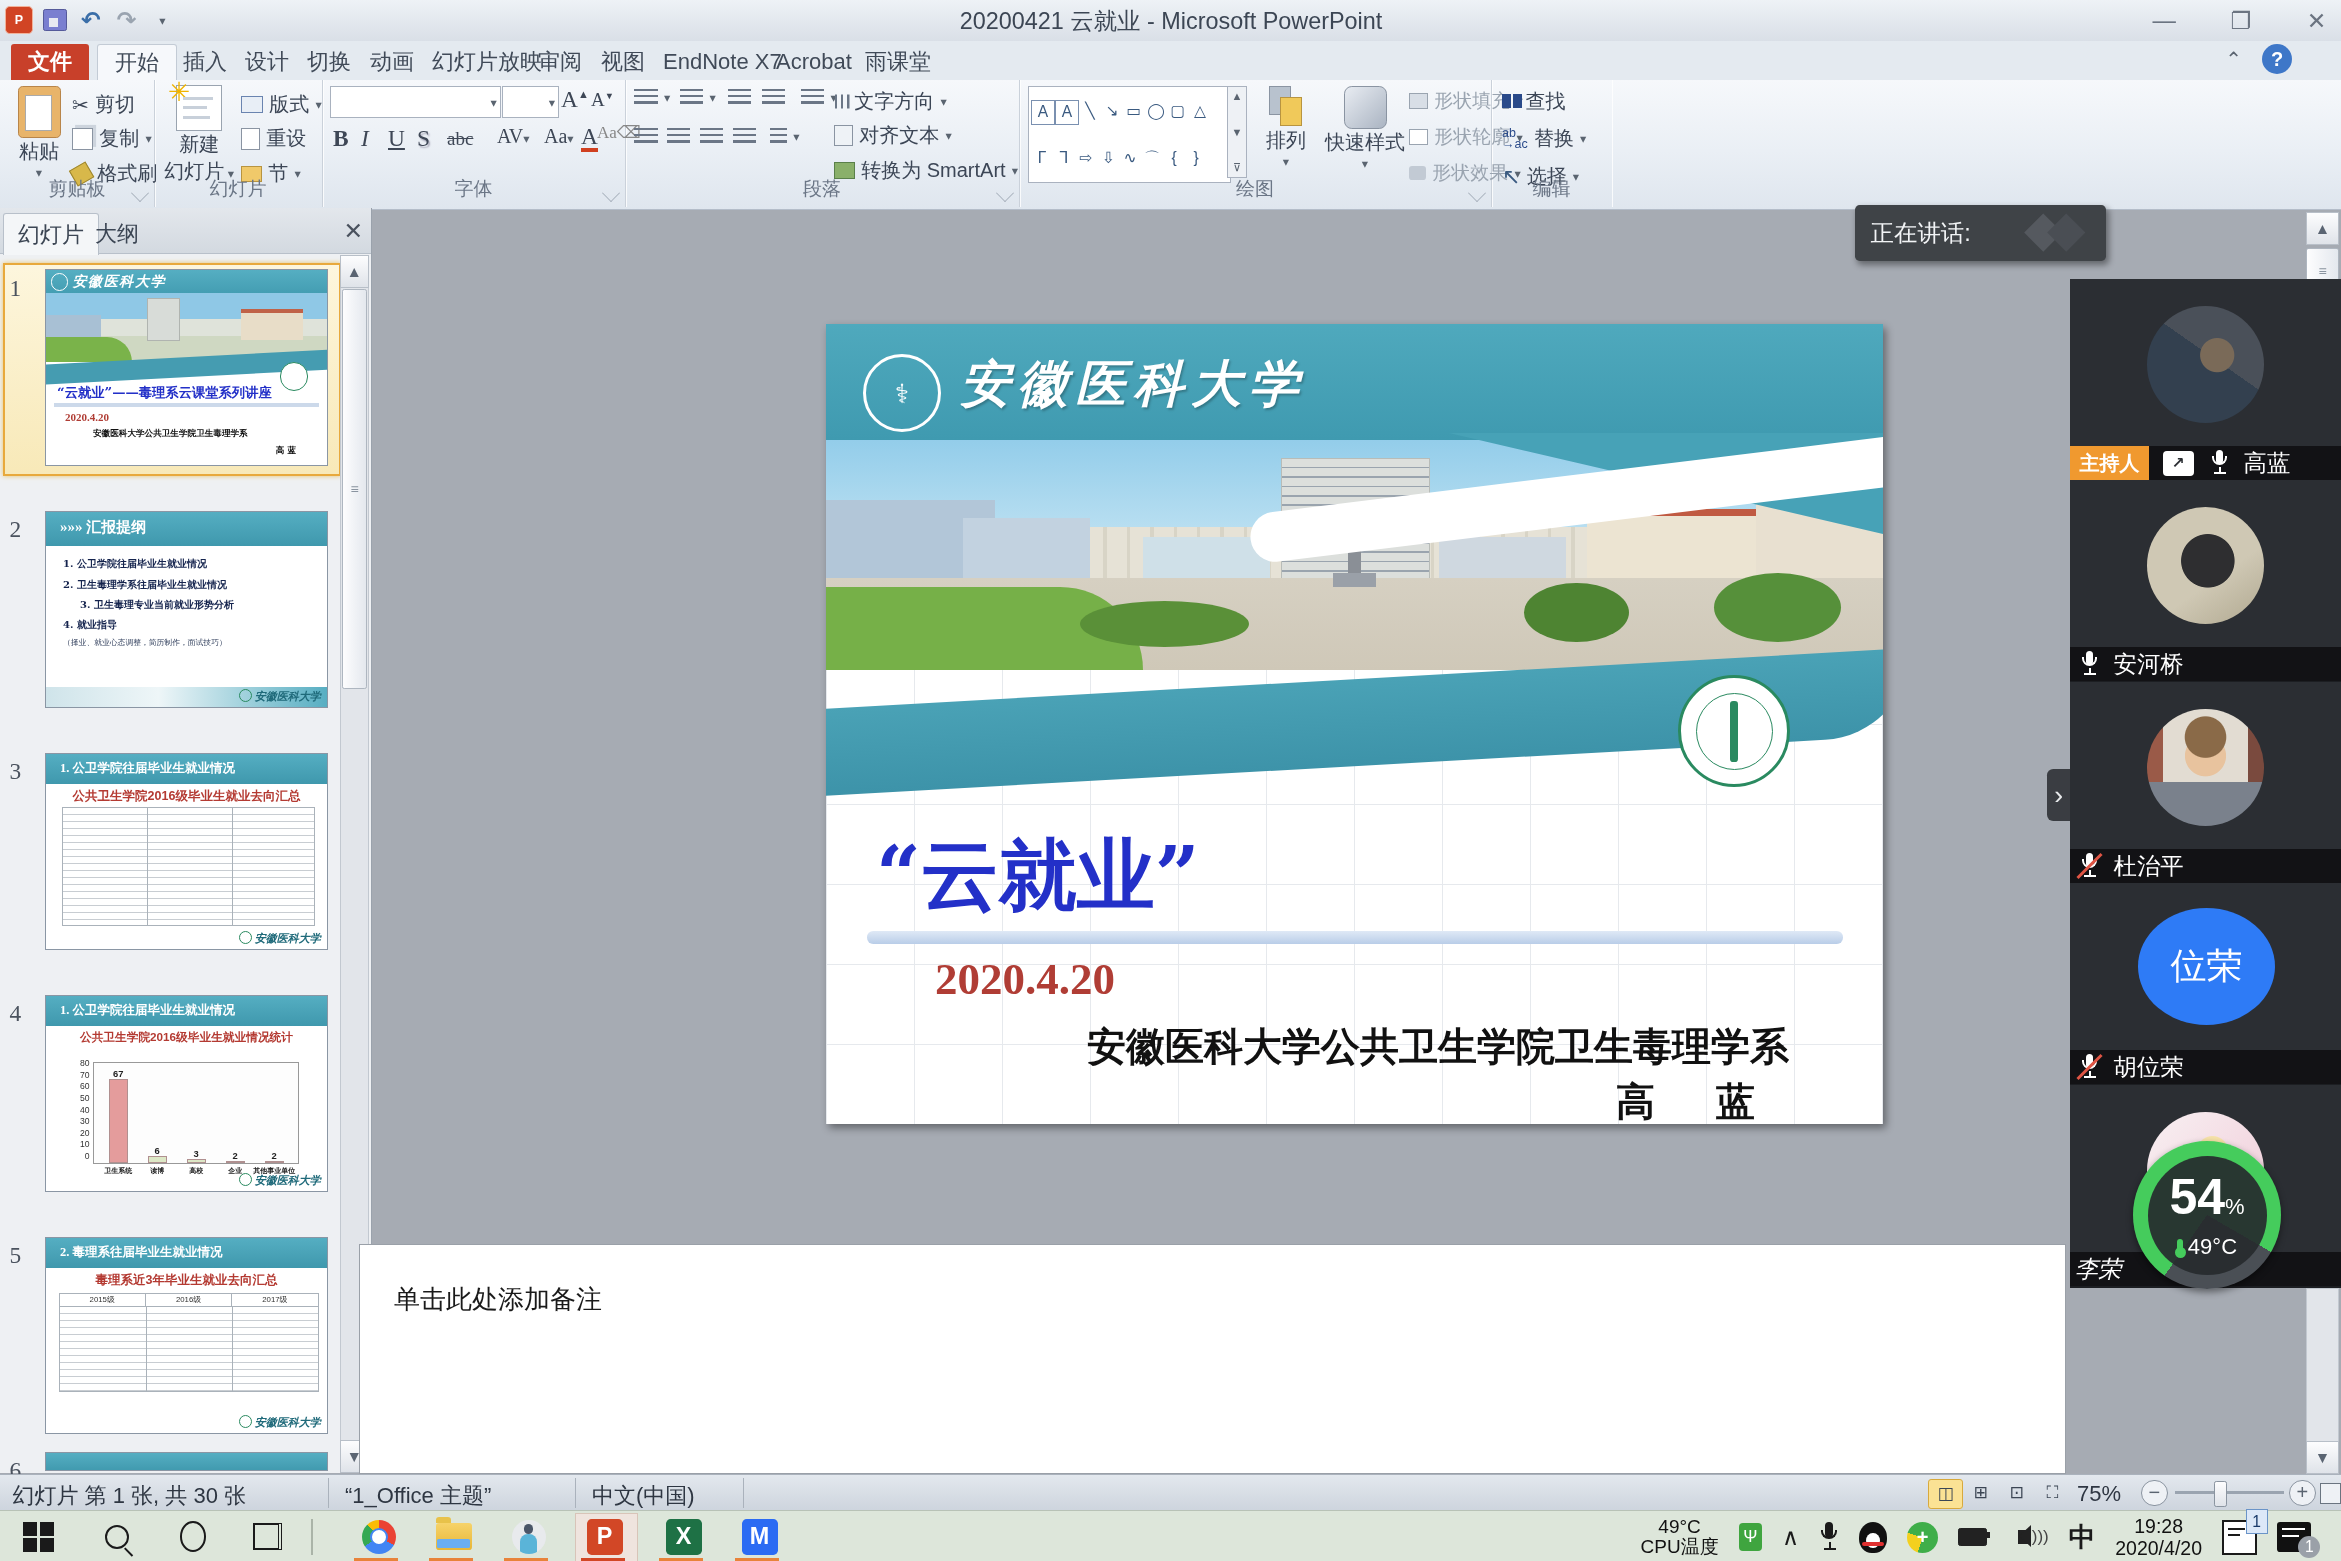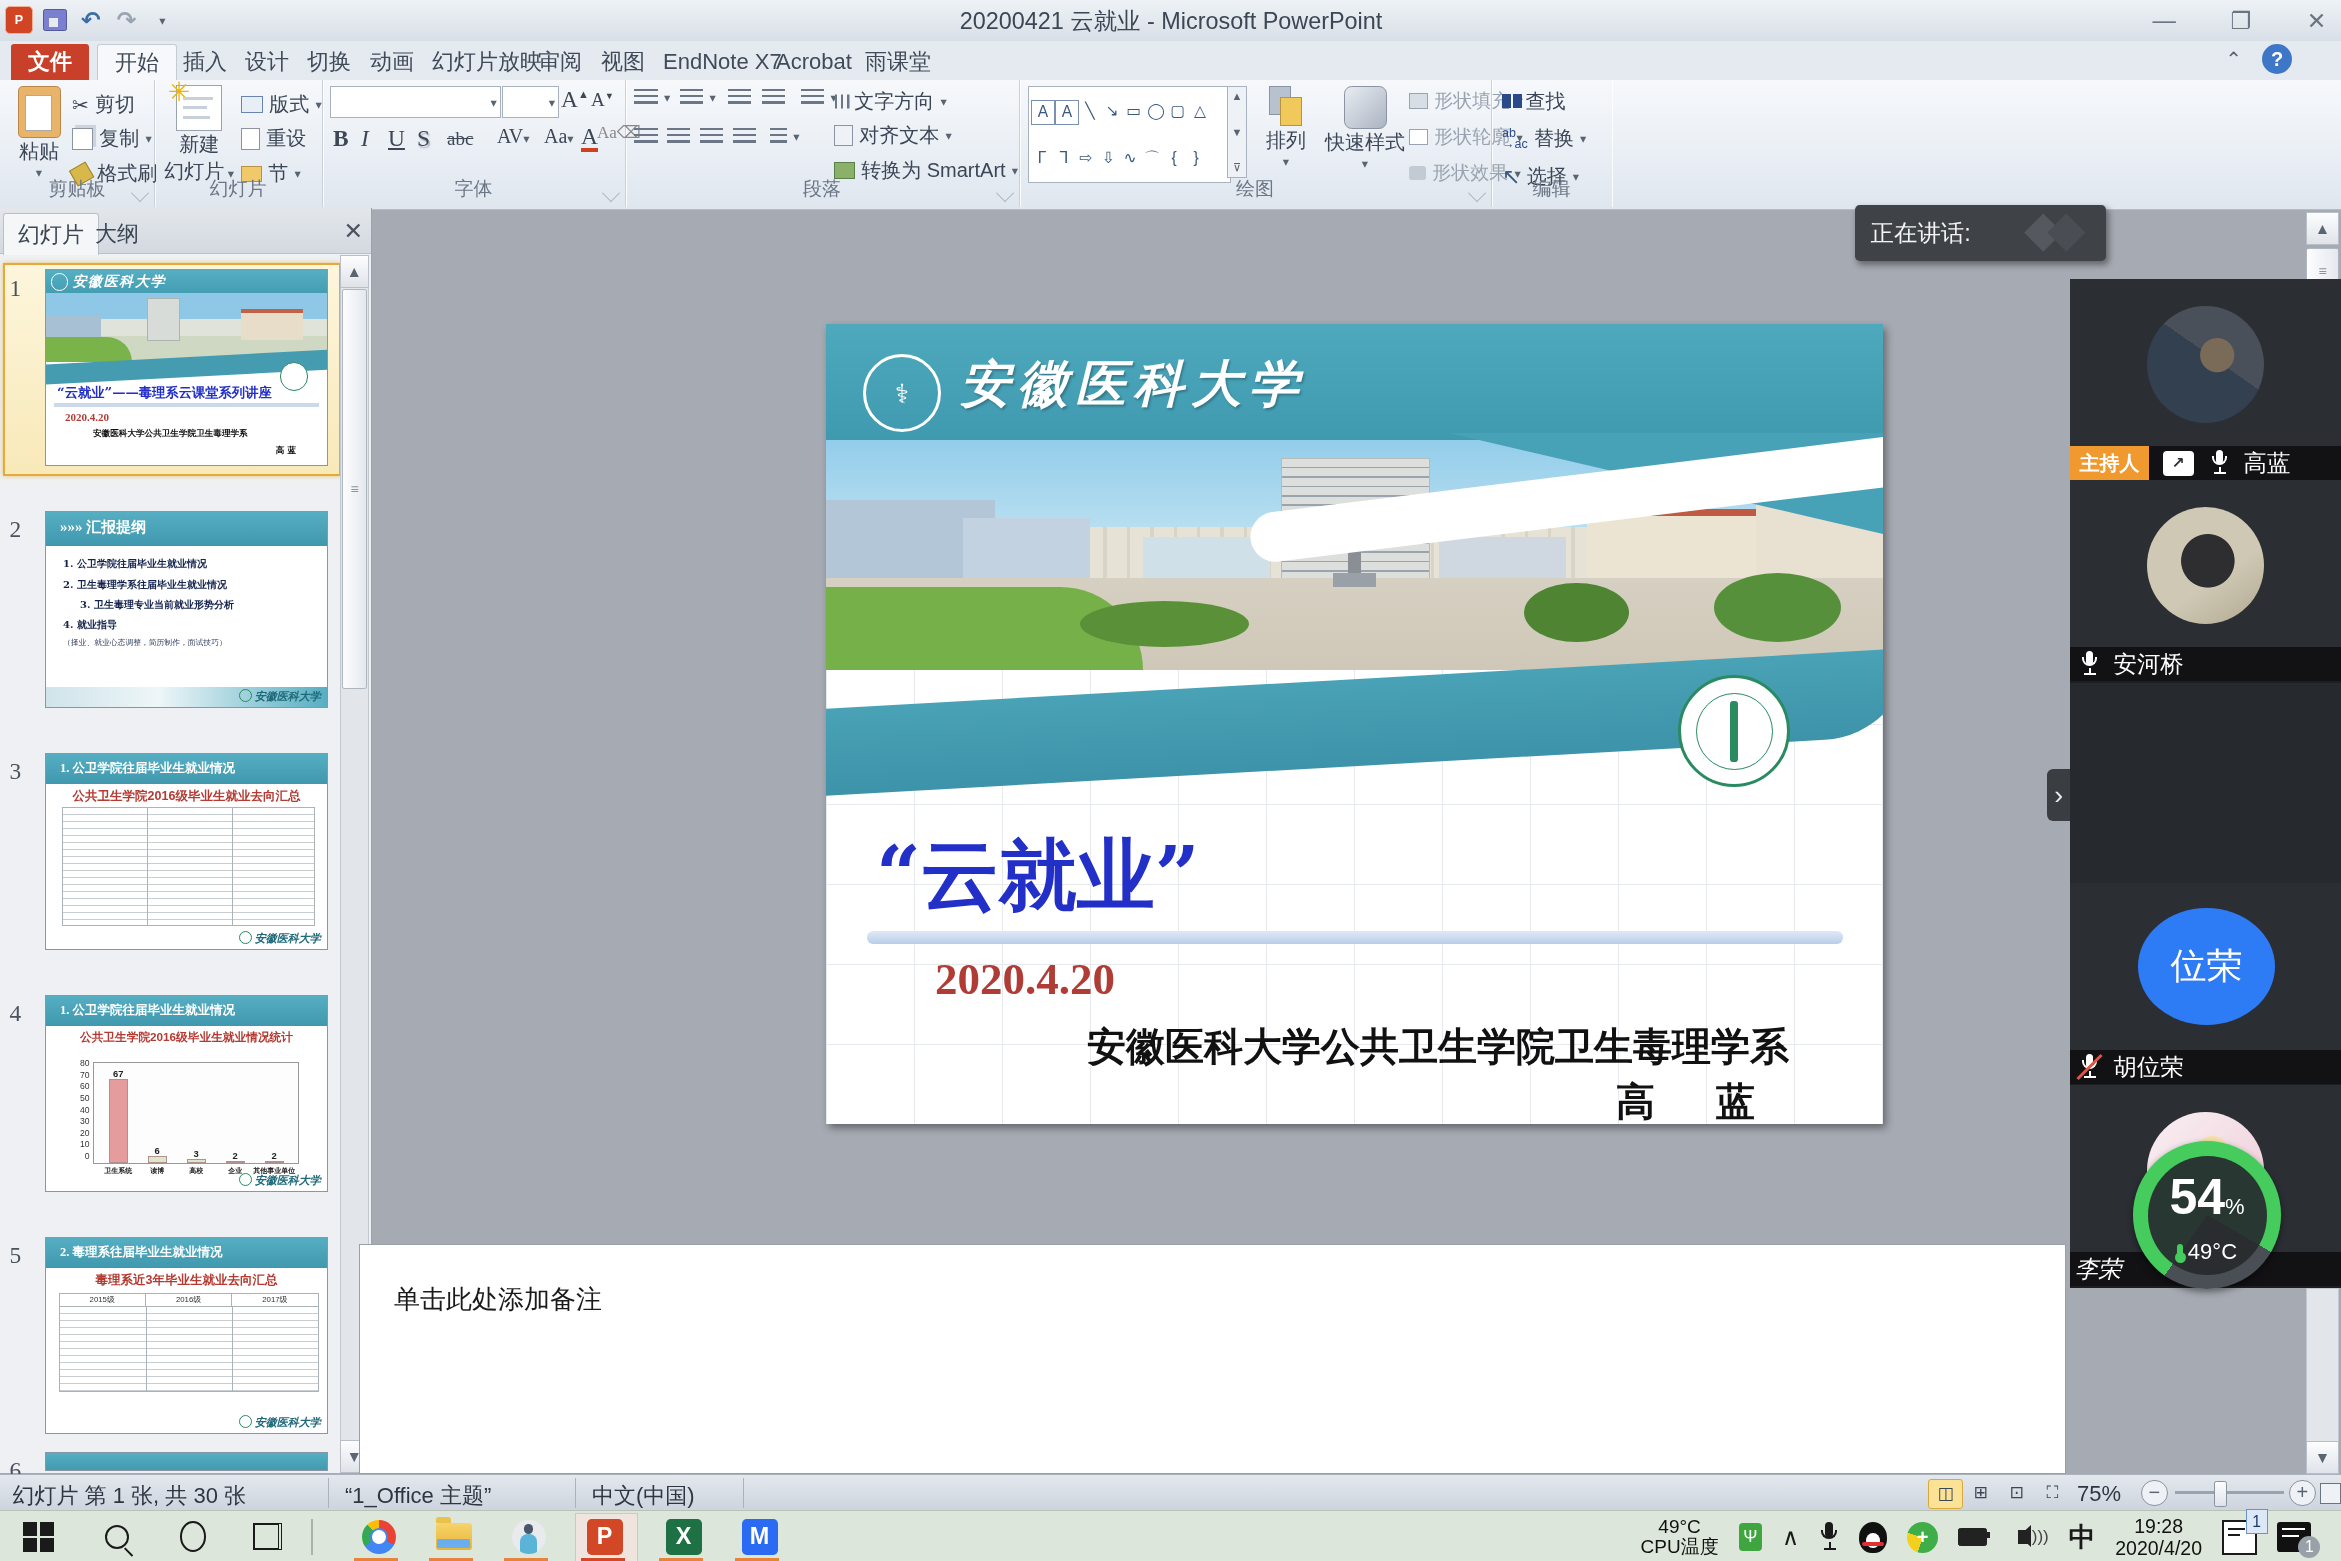--- a/index.html
+++ b/index.html
@@ -168,21 +168,21 @@
     radial-gradient(circle at 78% 62%,#f0b4c4 0 24%,transparent 25%),
     linear-gradient(135deg,#f8f0f2,#f3d9e2 60%,#ecc8d5);}
   #collapse-tab{left:2047px;top:769px;width:23.4px;height:52px;background:#3a3d42;border-radius:6.2px 0 0 6.2px;
     color:#e8eaec;font-size:26.5px;display:flex;align-items:center;justify-content:center;z-index:26;}
   
   #gauge{left:2133px;top:1141px;width:148px;height:148px;border-radius:50%;z-index:40;
     background:conic-gradient(from 215deg,#45cc5c 0 265deg,#4a4f55 265deg 360deg);
     box-shadow:0 3.1px 7.8px rgba(0,0,0,.45);display:flex;align-items:center;justify-content:center;}
   #gauge-inner{width:119px;height:119px;border-radius:50%;background:rgba(38,42,46,.92);
     display:flex;flex-direction:column;align-items:center;justify-content:center;color:#fff;}
-  #gauge-pct{font-size:50px;font-weight:bold;line-height:64px;}
+  #gauge-pct{font-size:50px;font-weight:bold;line-height:54px;}
   #gauge-pct span{font-size:22px;font-weight:normal;}
   #gauge-temp{font-size:22px;display:flex;align-items:center;gap:4.7px;}
   .thermo{display:inline-block;width:6.2px;height:15.6px;background:#45cc5c;border-radius:3.1px;position:relative;}
   .thermo::after{content:"";position:absolute;left:-2.3px;bottom:-3.1px;width:11px;height:11px;border-radius:50%;background:#45cc5c;}
   
   #statusbar{left:0;top:1474px;width:2342px;height:36px;background:linear-gradient(#e3e8ee,#cdd4dd);
     border-top:0.8px solid #aab2bc;font-size:22px;color:#2e3642;}
   .st-sep{position:absolute;top:3.1px;width:0.8px;height:30px;background:#aab2bc;}
   .viewbtn{position:absolute;top:3.9px;width:33px;height:28px;display:flex;align-items:center;justify-content:center;
     font-size:17px;color:#3c4654;}
@@ -658,20 +658,34 @@
         <span class="micwrap">
           <span class="mic-cap"></span>
             <span class="mic-arc"></span>
             <span class="mic-stem"></span>
             <span class="mic-base"></span>
 
         </span>
         <span class="pname">安河桥</span>
       </div>
     </div>
+      <div class="tile" style="top: 403px;">
+      <div class="avatar avatar--boy"></div>
+      <div class="namebar">
+
+        <span class="micwrap muted">
+          <span class="mic-cap"></span>
+            <span class="mic-arc"></span>
+            <span class="mic-stem"></span>
+            <span class="mic-base"></span>
+          <span class="mic-slash"></span>
+        </span>
+        <span class="pname">杜治平</span>
+      </div>
+    </div>
       <div class="tile" style="top: 604px;">
         <div class="init-circle">位荣</div>
 
       <div class="namebar">
 
         <span class="micwrap muted">
           <span class="mic-cap"></span>
             <span class="mic-arc"></span>
             <span class="mic-stem"></span>
             <span class="mic-base"></span>

